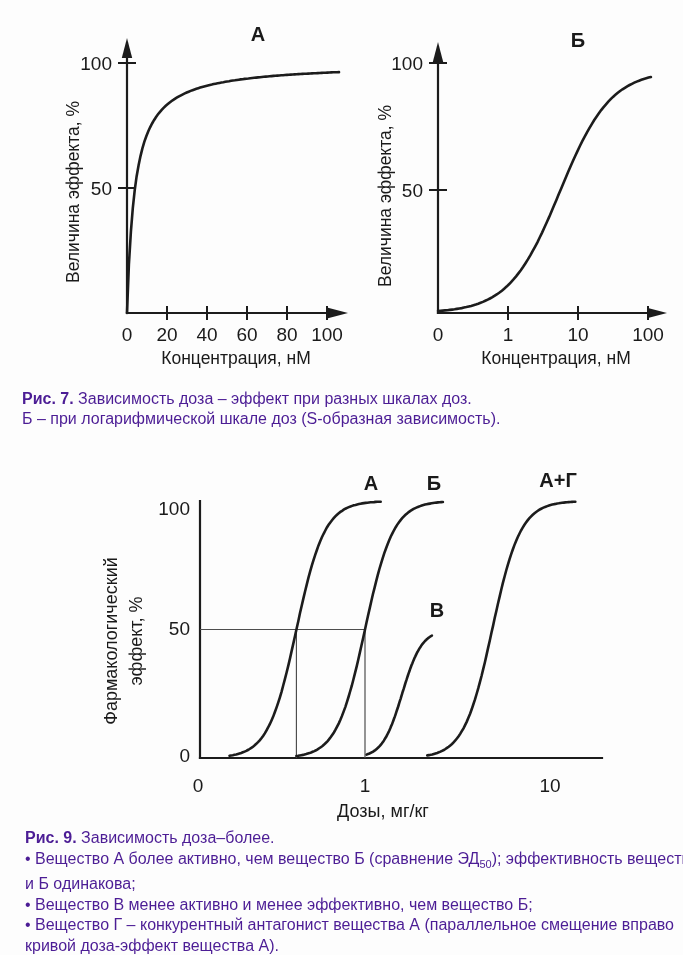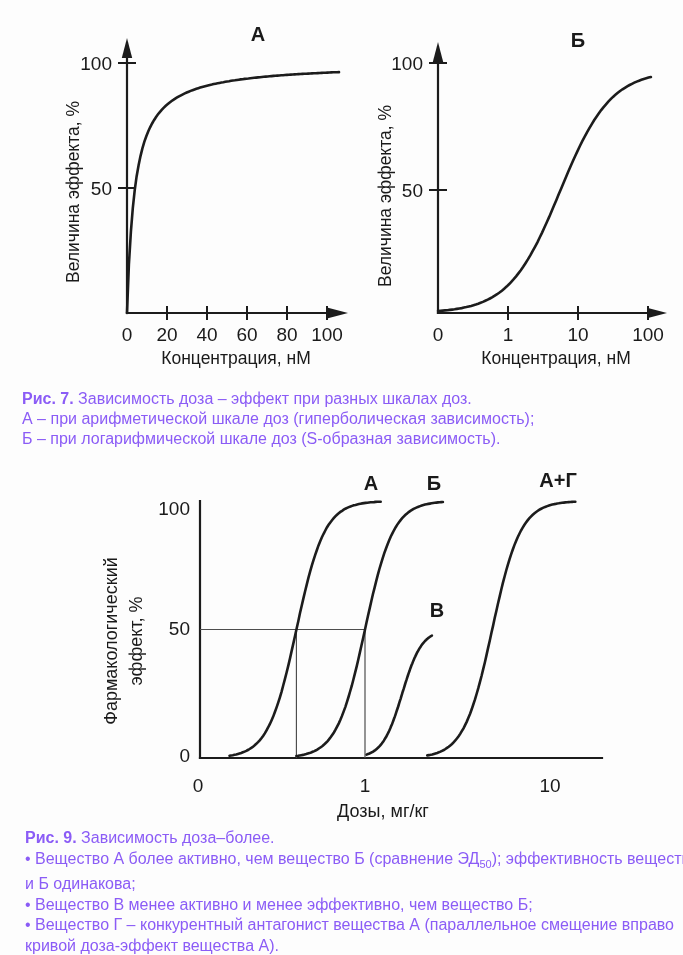--- a/index.html
+++ b/index.html
@@ -12,21 +12,21 @@
   svg text{fill:#1a1a1a;font-family:"Liberation Sans",sans-serif;}
   .ax{stroke:#1c1c1c;stroke-width:2.2;fill:none;stroke-linecap:square;}
   .axt{stroke:#1c1c1c;stroke-width:2;}
   .ar{fill:#1c1c1c;stroke:none;}
   .cv{stroke:#1c1c1c;stroke-width:2.6;fill:none;stroke-linecap:round;}
   .gd{stroke:#4d4d4d;stroke-width:1.2;}
   .tn{font-size:19px;}
   .al{font-size:17.5px;}
   .ct{font-size:20px;font-weight:bold;}
   .cl{font-size:20px;font-weight:bold;}
-  .caption{position:absolute;font-size:16px;line-height:20px;white-space:nowrap;color:#8b5cf6;}
+  .caption{position:absolute;font-size:16px;line-height:20px;white-space:nowrap;color:#4c1d95;}
   #cap7{left:22px;top:389px;}
   #cap8{left:25px;top:828px;line-height:20.5px;}
   .caption b{font-weight:bold;}
   .caption sub{font-size:11px;}
 </style>
 </head>
 <body>
 
 <div class="page">
 
@@ -93,21 +93,20 @@
     <text class="tn" x="78" y="341" text-anchor="middle">0</text>
     <text class="tn" x="148" y="341" text-anchor="middle">1</text>
     <text class="tn" x="218" y="341" text-anchor="middle">10</text>
     <text class="tn" x="288" y="341" text-anchor="middle">100</text>
 
     <path class="cv" d="M78.0,311.0L80.4,310.8L82.7,310.6L85.1,310.4L87.5,310.2L89.8,309.9L92.2,309.6L94.6,309.3L96.9,308.9L99.3,308.5L101.7,308.1L104.0,307.6L106.4,307.1L108.8,306.5L111.1,305.9L113.5,305.2L115.8,304.5L118.2,303.7L120.6,302.8L122.9,301.9L125.3,300.8L127.7,299.7L130.0,298.5L132.4,297.2L134.8,295.7L137.1,294.2L139.5,292.5L141.9,290.7L144.2,288.7L146.6,286.6L149.0,284.3L151.3,281.8L153.7,279.2L156.1,276.4L158.4,273.4L160.8,270.2L163.2,266.8L165.5,263.2L167.9,259.4L170.3,255.4L172.6,251.2L175.0,246.8L177.4,242.3L179.7,237.5L182.1,232.6L184.4,227.5L186.8,222.2L189.2,216.9L191.5,211.4L193.9,205.8L196.3,200.2L198.6,194.6L201.0,188.9L203.4,183.3L205.7,177.7L208.1,172.1L210.5,166.6L212.8,161.3L215.2,156.0L217.6,150.9L219.9,146.0L222.3,141.2L224.7,136.7L227.0,132.3L229.4,128.1L231.8,124.1L234.1,120.3L236.5,116.7L238.9,113.3L241.2,110.1L243.6,107.1L246.0,104.3L248.3,101.7L250.7,99.2L253.0,96.9L255.4,94.8L257.8,92.8L260.1,91.0L262.5,89.3L264.9,87.8L267.2,86.3L269.6,85.0L272.0,83.8L274.3,82.7L276.7,81.6L279.1,80.7L281.4,79.8L283.8,79.0L286.2,78.3L288.5,77.6L290.9,77.0"></path>
   </svg>
 
   <div class="caption" id="cap7">
     <div><b>Рис. 7.</b><span> Зависимость доза – эффект при разных шкалах доз.</span></div>
-    <div>А – при арифметической шкале доз (гиперболическая зависимость);</div>
     <div>Б – при логарифмической шкале доз (S-образная зависимость).</div>
   </div>
 
   <svg id="fig8" width="683" height="360" viewBox="0 0 683 360">
     <text class="al" transform="rotate(-90,117,176)" x="117" y="176" text-anchor="middle" style="font-size:18px">Фармакологический</text>
     <text class="al" transform="rotate(-90,142,176)" x="142" y="176" text-anchor="middle" style="font-size:18px">эффект, %</text>
     <text class="al" x="383" y="352" text-anchor="middle" style="font-size:18px">Дозы, мг/кг</text>
 
     <line class="ax" x1="200" y1="293" x2="200" y2="36"></line>
     <line class="ax" x1="200" y1="293" x2="602" y2="293"></line>

